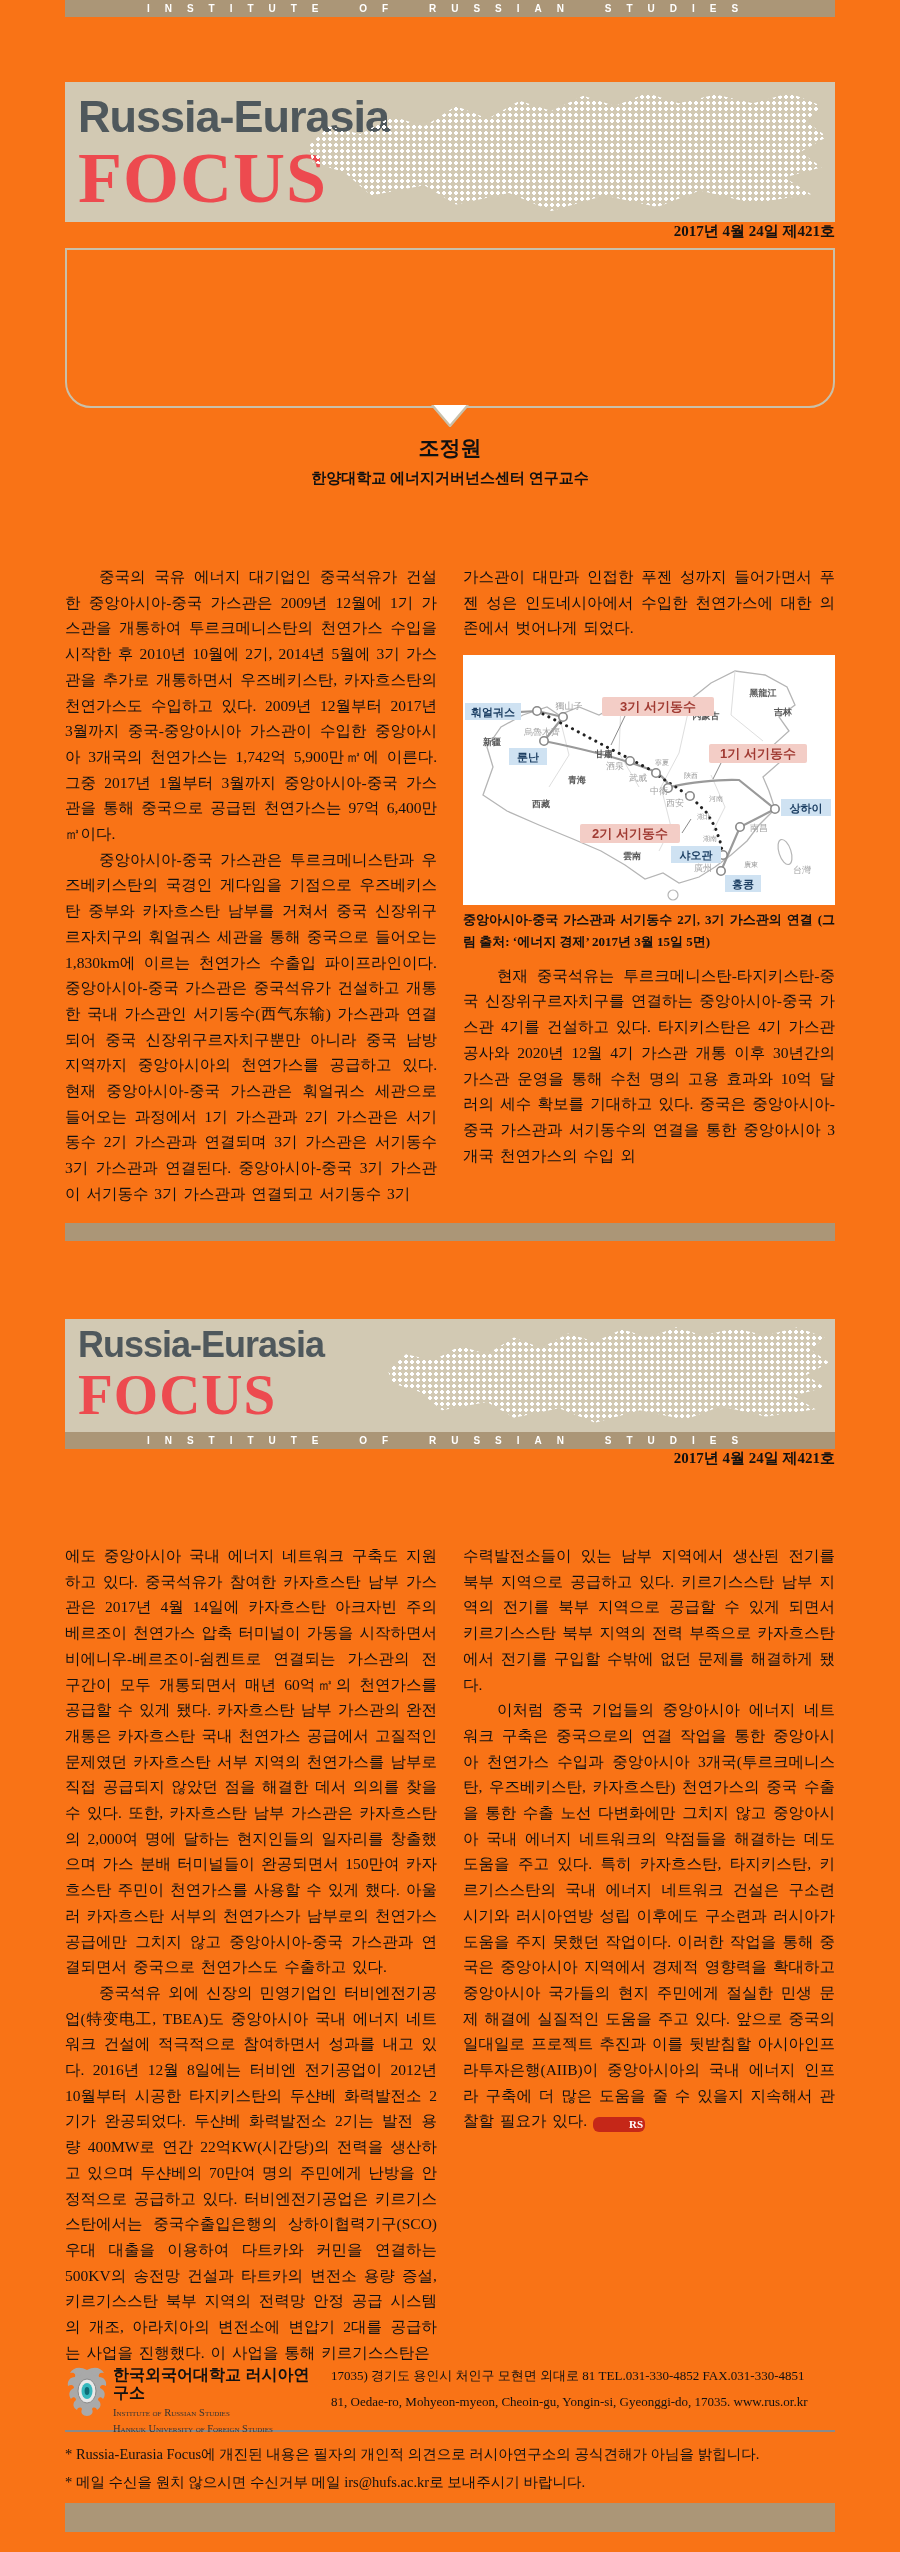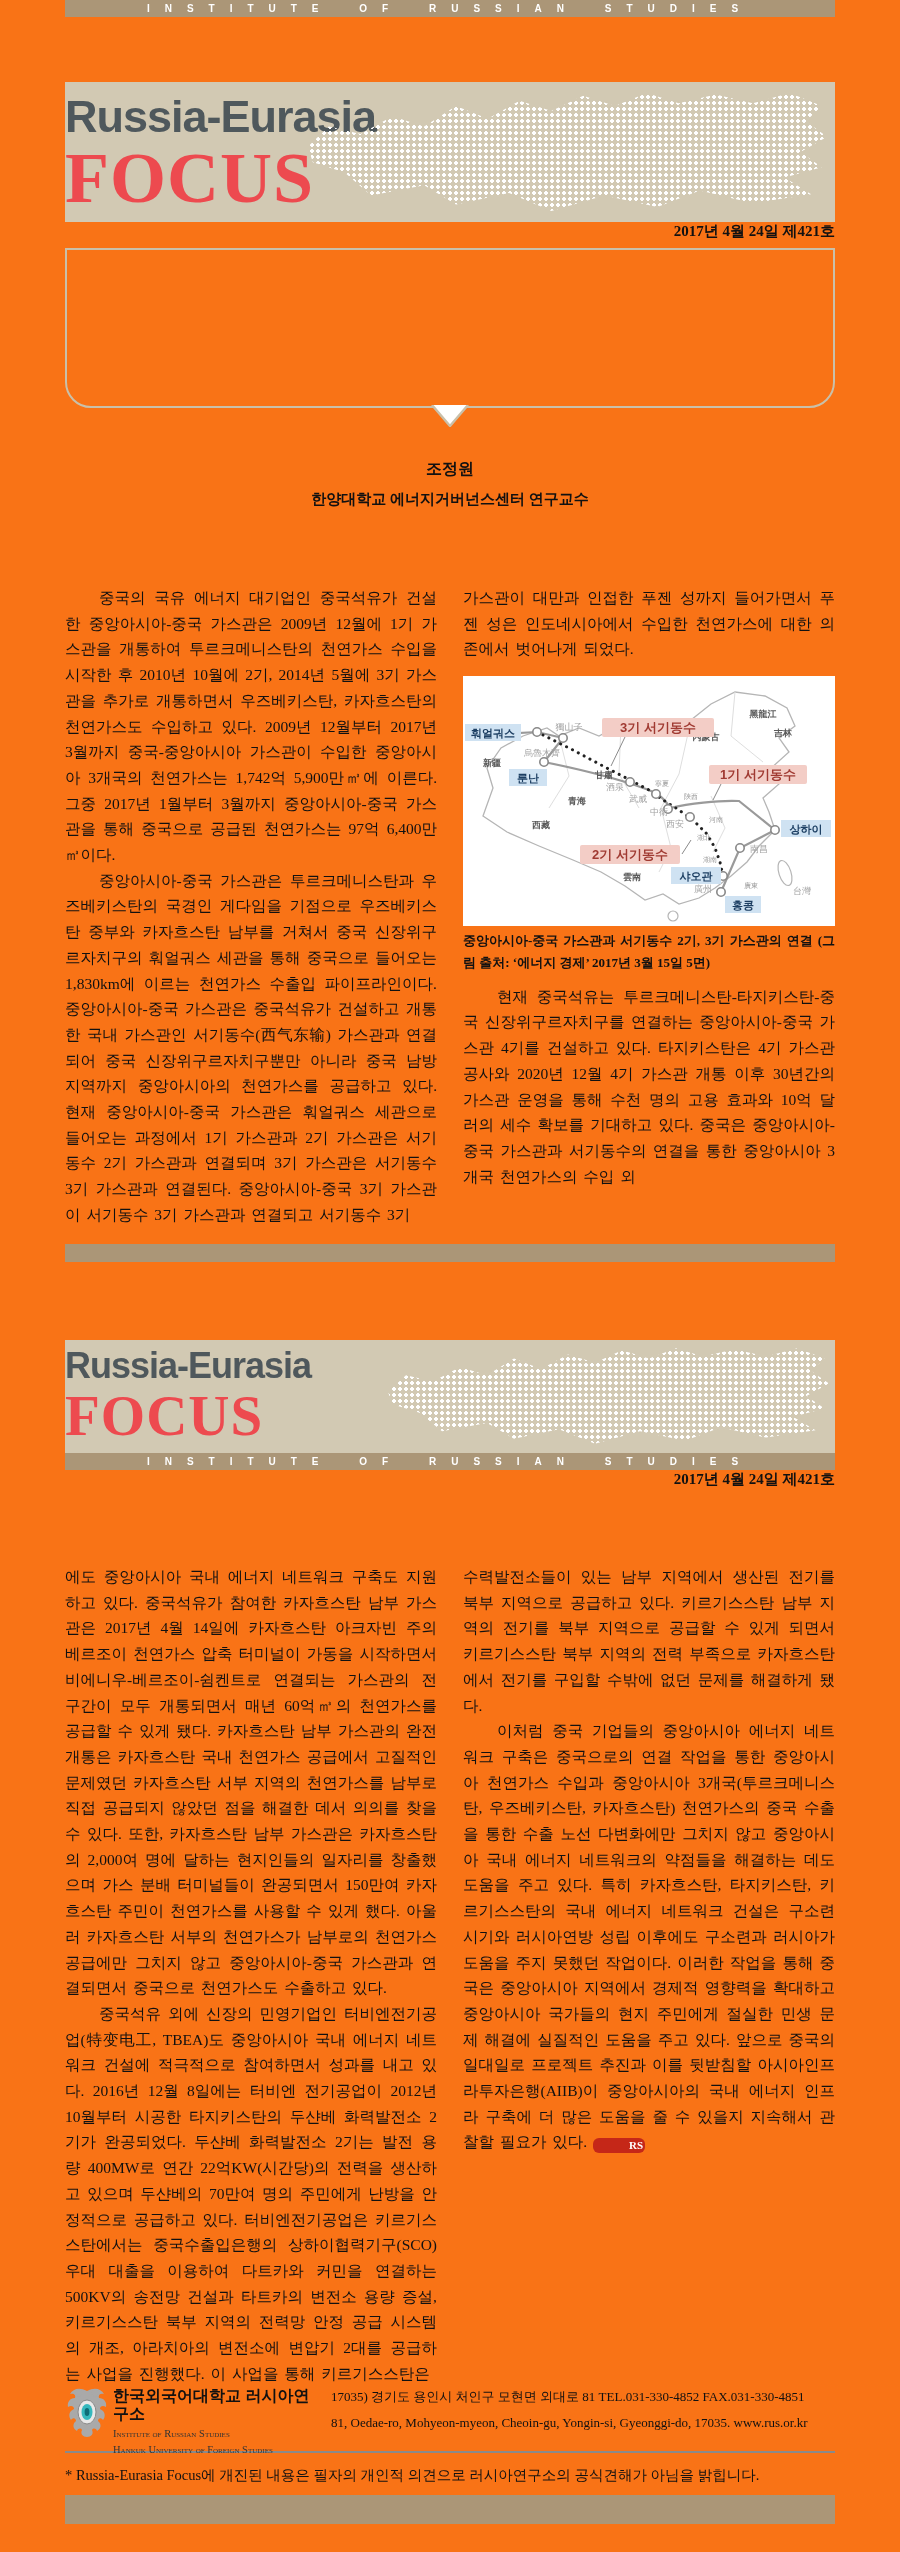--- a/index.html
+++ b/index.html
@@ -7,21 +7,21 @@
           font-family:"Liberation Serif","DejaVu Serif",serif;color:#111;}
   .mx{margin-left:65px;margin-right:65px;}
 
   
   .tanbar{background:#ab9677;color:#fff;height:17px;line-height:17px;
           font-family:"Liberation Sans","DejaVu Sans",sans-serif;font-weight:bold;font-size:10px;
           letter-spacing:15px;word-spacing:8px;text-align:center;white-space:nowrap;overflow:hidden;}
   .band{background:#d2c9b3;position:relative;overflow:hidden;}
   .band-p1{height:140px;margin-top:65px;}
   .band-p2{height:113px;}
-  .logoblock{position:absolute;left:0;top:12px;line-height:1;}
+  .logoblock{position:absolute;left:13px;top:12px;line-height:1;}
   .logo-l1{font-family:"Liberation Sans","DejaVu Sans",sans-serif;font-weight:700;
            color:#4f585c;font-size:45px;letter-spacing:-1px;}
   .logo-l2{font-family:"Liberation Serif","DejaVu Serif",serif;font-weight:700;
            color:#ed4a4f;font-size:72px;letter-spacing:1px;margin-top:3px;}
   .band-p2 .logoblock{top:8px;}
   .band-p2 .logo-l1{font-size:36px;}
   .band-p2 .logo-l2{font-size:57px;}
   .dotmap{position:absolute;top:6px;height:128px;
           background-image:radial-gradient(circle,#ffffff 1.6px,rgba(255,255,255,0) 1.8px);
           background-size:6px 6px;
@@ -29,21 +29,21 @@
   .dotmap-p1{right:8px;width:530px;}
   .dotmap-p2{right:6px;width:450px;height:104px;top:4px;}
 
   .dateline{font-weight:700;font-size:15px;text-align:right;height:18px;line-height:18px;}
 
   
   .titlebox{margin-top:8px;height:156px;border:2px solid #c9c0aa;border-radius:0 0 26px 26px;
             display:flex;align-items:center;justify-content:center;position:relative;}
   .titletext{font-size:40px;font-weight:700;letter-spacing:3px;padding-bottom:22px;}
   .pointer{position:absolute;left:50%;bottom:-21px;transform:translateX(-50%);}
-  .author{margin-top:49px;text-align:center;font-size:16px;font-weight:700;height:24px;line-height:24px;}
+  .author{margin-top:28px;text-align:center;font-size:21px;font-weight:700;height:24px;line-height:24px;}
   .affil{margin-top:8px;text-align:center;font-size:15px;font-weight:700;height:20px;line-height:20px;}
 
   
   .cols{display:flex;gap:26px;align-items:flex-start;}
   .cols-p1{margin-top:76px;height:600px;}
   .cols-p2{margin-top:76px;height:757px;}
   .col{width:372px;}
   p.body{margin:0;font-size:15.5px;line-height:25.7px;text-align:justify;word-spacing:2px;}
   p.indent{text-indent:34px;}
 
@@ -268,18 +268,19 @@
       <div class="f-addr">
         <div>17035) 경기도 용인시 처인구 모현면 외대로 81   TEL.031-330-4852   FAX.031-330-4851</div>
         <div>81, Oedae-ro, Mohyeon-myeon, Cheoin-gu, Yongin-si, Gyeonggi-do, 17035.  www.rus.or.kr</div>
       </div>
     </div>
 
     <hr class="f-hr">
 
     <div class="notes mx">
       <div>* Russia-Eurasia Focus에 개진된 내용은 필자의 개인적 의견으로 러시아연구소의 공식견해가 아님을 밝힙니다.</div>
+      <div>* 메일 수신을 원치 않으시면 수신거부 메일 irs@hufs.ac.kr로 보내주시기 바랍니다.</div>
     </div>
 
     <div class="endbar-p2 mx"></div>
   </div>
 
 </div>
 
 </body></html>

